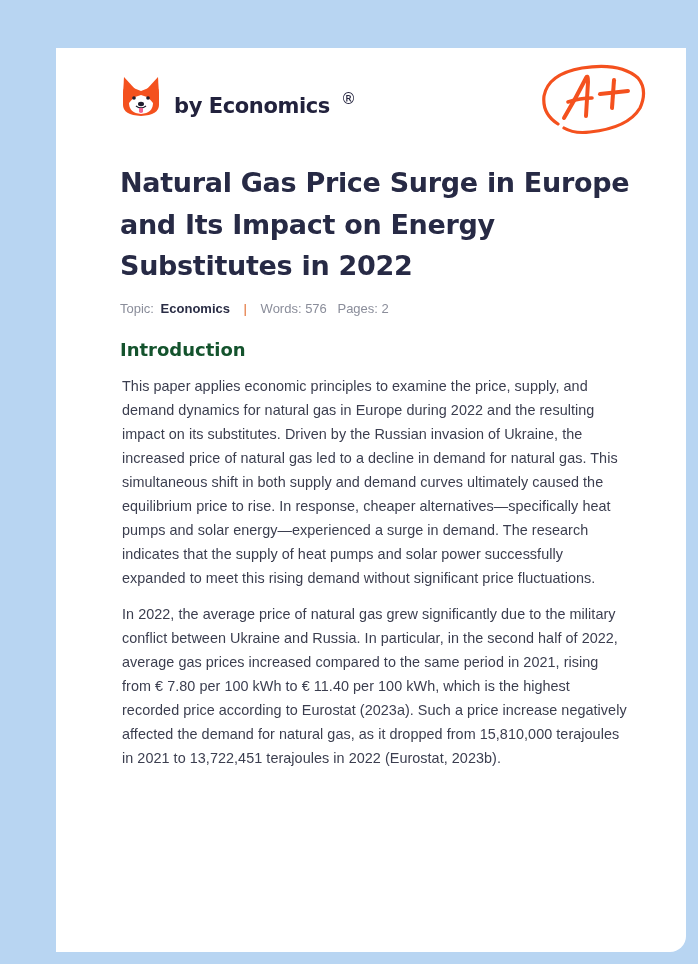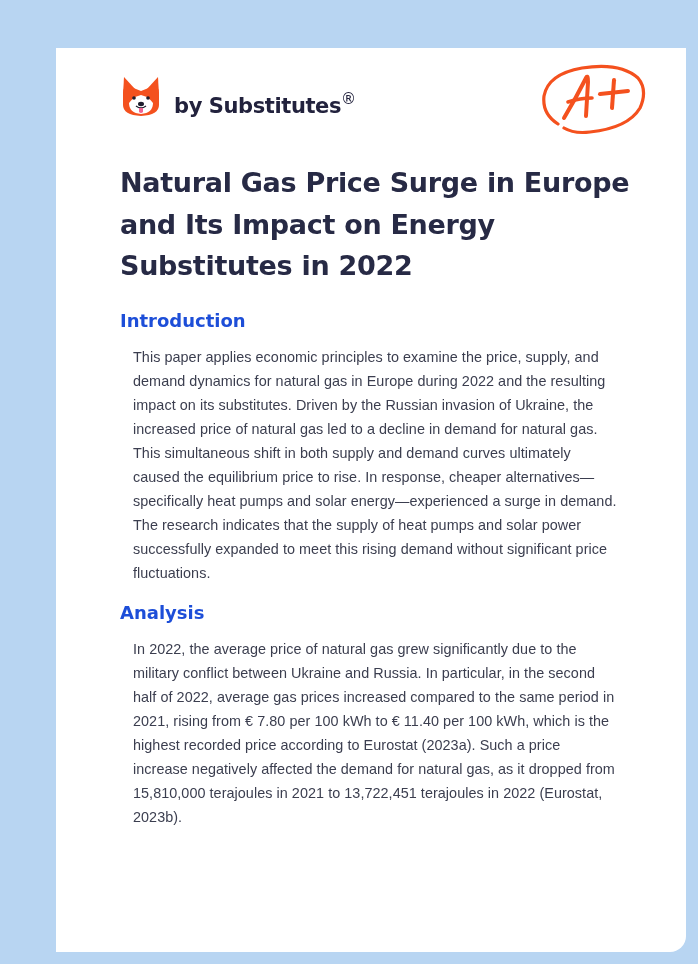--- a/index.html
+++ b/index.html
@@ -38,24 +38,24 @@
     }
     .meta {
       margin-top: 14px; font-size: 13px; color: #8a8d9a; white-space: nowrap;
       font-family: "Liberation Sans", sans-serif;
     }
     .meta .topic-val { color: #2a2d45; font-weight: 600; margin-left: 3px; }
     .meta .sep { color: #e0692a; margin: 0 10px 0 10px; }
     .meta .pages { margin-left: 7px; }
     h2 {
       margin: 0; font-family: "DejaVu Sans", sans-serif; font-weight: bold;
-      font-size: 18px; color: #1d4ed8; line-height: 24px;
+      font-size: 18px; color: #14532d; line-height: 24px;
     }
     p {
-      margin: 13px; font-family: "Liberation Sans", sans-serif; font-size: 14.4px;
+      margin: 2px; font-family: "Liberation Sans", sans-serif; font-size: 14.4px;
       line-height: 24px; color: #3b3e4f; letter-spacing: 0.05px;
     }
     .intro-h { margin-top: 22px; }
     .intro-p { margin-top: 12px; }
     .analysis-h { margin-top: 16px; }
     .analysis-p { margin-top: 12px; }
     .analysis-p2 { margin-top: 18px; }
   </style>
 </head>
 <body>
@@ -77,39 +77,45 @@
           <circle cx="27" cy="23" r="1.8" fill="#1e1e2e"></circle>
 
           <ellipse cx="20" cy="29" rx="3" ry="2.2" fill="#1e1e2e"></ellipse>
 
           <path d="M15 31 Q20 35 25 31" stroke="#1e1e2e" stroke-width="1.3" fill="none"></path>
 
           <path d="M18 33 L22 33 L22 37 Q20 39 18 37 Z" fill="#f06292"></path>
         </svg>
       </span>
     </a>
-    <span class="brand">by Substitutes</span>
+    <span class="brand">by Economics</span>
     <span class="reg">®</span>
     <span class="grade">
       <svg width="110" height="82" viewBox="0 0 110 82">
 
         <path d="M20 66 Q4 56 6 38 Q10 16 44 10 Q82 4 100 20 Q110 32 102 50 Q90 70 52 74 Q36 76 26 70" stroke="#f4511e" stroke-width="3.2" fill="none" stroke-linecap="round"></path>
 
         <path d="M26 60 Q38 40 48 20 Q50 16 50 24 L48 58" stroke="#f4511e" stroke-width="4" fill="none" stroke-linecap="round"></path>
         <path d="M30 44 Q42 40 54 40" stroke="#f4511e" stroke-width="3.6" fill="none" stroke-linecap="round"></path>
 
         <path d="M62 36 L90 33" stroke="#f4511e" stroke-width="4" fill="none" stroke-linecap="round"></path>
         <path d="M76 22 L74 50" stroke="#f4511e" stroke-width="4" fill="none" stroke-linecap="round"></path>
       </svg>
     </span>
   </div>
 
   <div class="content">
     <h1>Natural Gas Price Surge in Europe and Its Impact on Energy Substitutes in 2022</h1>
 
+    <div class="meta">
+      <span>Topic:</span>
+      <a class="topic-val">Economics</a>
+      <span class="sep">|</span>
+      <span>Words: 576</span>
+      <span class="pages">Pages: 2</span>
+    </div>
 
     <h2 class="intro-h">Introduction</h2>
     <p class="intro-p">This paper applies economic principles to examine the price, supply, and demand dynamics for natural gas in Europe during 2022 and the resulting impact on its substitutes. Driven by the Russian invasion of Ukraine, the increased price of natural gas led to a decline in demand for natural gas. This simultaneous shift in both supply and demand curves ultimately caused the equilibrium price to rise. In response, cheaper alternatives—specifically heat pumps and solar energy—experienced a surge in demand. The research indicates that the supply of heat pumps and solar power successfully expanded to meet this rising demand without significant price fluctuations.</p>
 
-    <h2 class="analysis-h">Analysis</h2>
     <p class="analysis-p">In 2022, the average price of natural gas grew significantly due to the military conflict between Ukraine and Russia. In particular, in the second half of 2022, average gas prices increased compared to the same period in 2021, rising from € 7.80 per 100 kWh to € 11.40 per 100 kWh, which is the highest recorded price according to Eurostat (2023a). Such a price increase negatively affected the demand for natural gas, as it dropped from 15,810,000 terajoules in 2021 to 13,722,451 terajoules in 2022 (Eurostat, 2023b).</p>
   </div>
 </div>
 
 </body></html>

